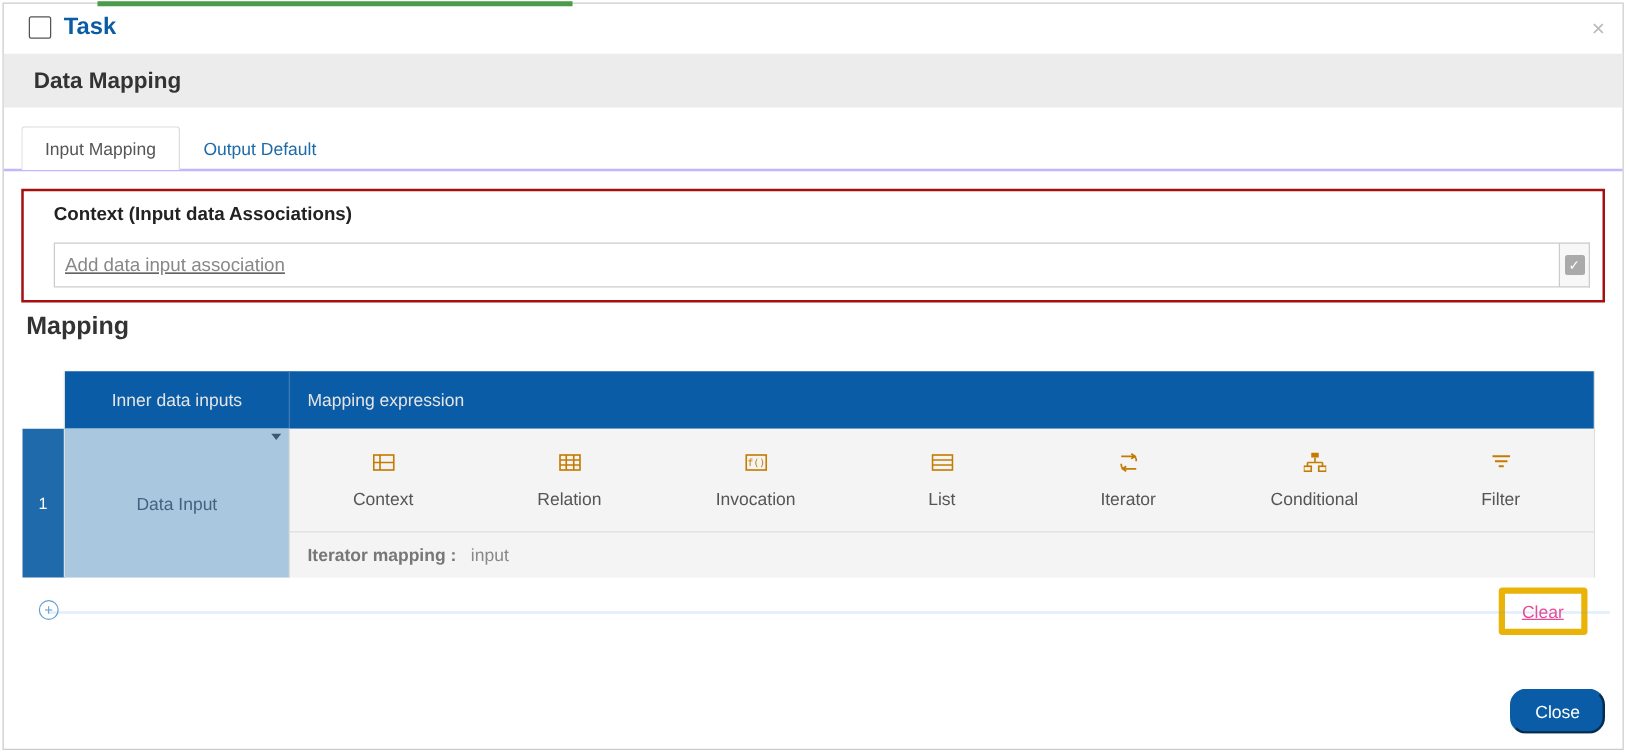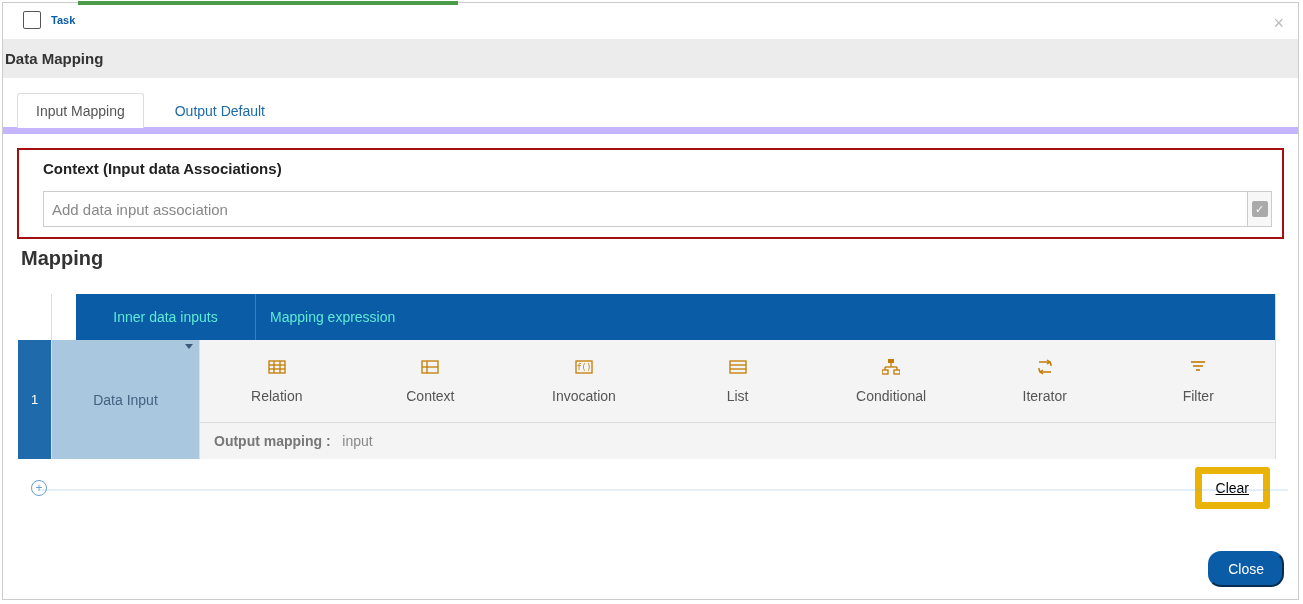--- a/index.html
+++ b/index.html
@@ -39,42 +39,42 @@
   .checkbox-outline {
     width: 18px;
     height: 18px;
     border: 1.5px solid #555;
     border-radius: 2px;
     margin-right: 10px;
   }
   .task-title {
     color: #0B5CA6;
     font-weight: 700;
-    font-size: 11px;
+    font-size: 19px;
   }
   .close-x {
     position: absolute;
     right: 14px;
     top: 10px;
     color: #bbb;
     font-size: 18px;
     cursor: pointer;
   }
   .section-banner {
     background: #ececec;
-    padding: 11px 2px;
+    padding: 11px 24px;
     font-weight: 700;
-    font-size: 15px;
+    font-size: 18px;
     color: #333;
   }
   .tabs {
     display: flex;
-    border-bottom: 7px solid #c4b5fd;
+    border-bottom: 2px solid #c4b5fd;
     padding: 14px 14px 0 14px;
-    gap: 12px;
+    gap: 0;
   }
   .tab {
     padding: 9px 18px;
     font-size: 14px;
     cursor: pointer;
     border: 1px solid transparent;
     border-bottom: none;
     border-top-left-radius: 3px;
     border-top-right-radius: 3px;
     position: relative;
@@ -107,20 +107,21 @@
     display: flex;
     align-items: stretch;
   }
   .assoc-input {
     flex: 1;
     border: 1px solid #ccc;
     padding: 8px 8px;
     font-size: 15px;
     color: #333;
     height: 36px;
+    text-decoration: underline;
   }
   .assoc-input::placeholder { color: #888; }
   .assoc-check {
     width: 24px;
     height: 36px;
     border: 1px solid #ccc;
     border-left: none;
     background: #f7f7f7;
     display: flex;
     align-items: center;
@@ -144,23 +145,22 @@
   }
   .mapping-table {
     margin-left: 34px;
     margin-right: 8px;
     border-left: 1px solid #ddd;
     border-right: 1px solid #ddd;
   }
   .mt-header {
     display: flex;
     background: #0B5CA6;
-    color: #5eead4;
+    color: #e5e5e5;
     height: 46px;
-    margin-left: 24px;
   }
   .mt-h1 {
     width: 180px;
     display: flex;
     align-items: center;
     justify-content: center;
     border-right: 1px solid #3d7cb5;
     font-size: 14px;
   }
   .mt-h2 {
@@ -184,21 +184,21 @@
     height: 100%;
     background: #1e6aab;
     color: #fff;
     display: flex;
     align-items: center;
     justify-content: center;
     font-size: 13px;
     border-right: 1px solid #ddd;
   }
   .mt-c1 {
-    width: 148px;
+    width: 180px;
     background: #a9c7de;
     display: flex;
     align-items: center;
     justify-content: center;
     color: #436280;
     font-size: 14px;
     position: relative;
     border-right: 1px solid #ddd;
   }
   .mt-c1-caret {
@@ -265,23 +265,23 @@
     display: flex;
     justify-content: flex-end;
     padding: 8px 14px 0 14px;
     gap: 8px;
   }
   .btn {
     padding: 6px 14px;
     font-size: 14px;
     border-radius: 3px;
     cursor: pointer;
-    border: 7px solid #eab308;
+    border: 5px solid #eab308;
     background: #fff;
-    color: #000000;
+    color: #ec4899;
     text-decoration: underline;
   }
   .footer {
     display: flex;
     justify-content: flex-end;
     padding: 10px 14px 12px 14px;
   }
   .btn-primary {
     background: #0B5CA6;
     border-color: #0B5CA6;
@@ -346,100 +346,100 @@
           <span>Data Input</span>
         </div>
         <div class="mt-c2">
           <div class="expr-row">
 
 
             <div class="expr-item">
               <div class="expr-icon">
                 <svg width="18" height="14" viewBox="0 0 18 14">
                     <rect x="1" y="1" width="16" height="12" fill="none" stroke="#c47b00" stroke-width="1.3"></rect>
+                    <line x1="1" y1="7" x2="17" y2="7" stroke="#c47b00" stroke-width="1.3"></line>
+                    <line x1="6" y1="1" x2="6" y2="13" stroke="#c47b00" stroke-width="1.3"></line>
+                  </svg>
+              </div>
+              <span>Context</span>
+            </div>
+
+            <div class="expr-item">
+              <div class="expr-icon">
+                <svg width="18" height="14" viewBox="0 0 18 14">
+                    <rect x="1" y="1" width="16" height="12" fill="none" stroke="#c47b00" stroke-width="1.3"></rect>
                     <line x1="1" y1="5" x2="17" y2="5" stroke="#c47b00" stroke-width="1.3"></line>
                     <line x1="1" y1="9" x2="17" y2="9" stroke="#c47b00" stroke-width="1.3"></line>
                     <line x1="6" y1="1" x2="6" y2="13" stroke="#c47b00" stroke-width="1.3"></line>
                     <line x1="12" y1="1" x2="12" y2="13" stroke="#c47b00" stroke-width="1.3"></line>
                   </svg>
               </div>
               <span>Relation</span>
             </div>
 
             <div class="expr-item">
               <div class="expr-icon">
                 <svg width="18" height="14" viewBox="0 0 18 14">
                     <rect x="1" y="1" width="16" height="12" fill="none" stroke="#c47b00" stroke-width="1.3"></rect>
-                    <line x1="1" y1="7" x2="17" y2="7" stroke="#c47b00" stroke-width="1.3"></line>
-                    <line x1="6" y1="1" x2="6" y2="13" stroke="#c47b00" stroke-width="1.3"></line>
-                  </svg>
-              </div>
-              <span>Context</span>
-            </div>
-
-            <div class="expr-item">
-              <div class="expr-icon">
-                <svg width="18" height="14" viewBox="0 0 18 14">
-                    <rect x="1" y="1" width="16" height="12" fill="none" stroke="#c47b00" stroke-width="1.3"></rect>
                     <text x="9" y="10" font-size="8" fill="#c47b00" text-anchor="middle" font-family="monospace">f()</text>
                   </svg>
               </div>
               <span>Invocation</span>
             </div>
 
             <div class="expr-item">
               <div class="expr-icon">
                 <svg width="18" height="14" viewBox="0 0 18 14">
                     <rect x="1" y="1" width="16" height="12" fill="none" stroke="#c47b00" stroke-width="1.3"></rect>
                     <line x1="1" y1="5" x2="17" y2="5" stroke="#c47b00" stroke-width="1.3"></line>
                     <line x1="1" y1="9" x2="17" y2="9" stroke="#c47b00" stroke-width="1.3"></line>
                   </svg>
               </div>
               <span>List</span>
+            </div>
+
+            <div class="expr-item">
+              <div class="expr-icon">
+                <svg width="18" height="16" viewBox="0 0 18 16">
+                    <path d="M3 3 h9 a3 3 0 0 1 3 3 v1 M15 13 h-9 a3 3 0 0 1 -3 -3 v-1" stroke="#c47b00" stroke-width="1.4" fill="none"></path>
+                    <path d="M11 1 l3 2 l-3 2 M7 15 l-3 -2 l3 -2" stroke="#c47b00" stroke-width="1.4" fill="none"></path>
+                  </svg>
+              </div>
+              <span>Iterator</span>
             </div>
 
             <div class="expr-item">
               <div class="expr-icon">
                 <svg width="18" height="16" viewBox="0 0 18 16">
                     <rect x="6" y="0" width="6" height="4" fill="#c47b00"></rect>
                     <line x1="9" y1="4" x2="9" y2="8" stroke="#c47b00" stroke-width="1.3"></line>
                     <line x1="3" y1="8" x2="15" y2="8" stroke="#c47b00" stroke-width="1.3"></line>
                     <line x1="3" y1="8" x2="3" y2="11" stroke="#c47b00" stroke-width="1.3"></line>
                     <line x1="15" y1="8" x2="15" y2="11" stroke="#c47b00" stroke-width="1.3"></line>
                     <rect x="0" y="11" width="6" height="4" fill="none" stroke="#c47b00" stroke-width="1.3"></rect>
                     <rect x="12" y="11" width="6" height="4" fill="none" stroke="#c47b00" stroke-width="1.3"></rect>
                   </svg>
               </div>
               <span>Conditional</span>
             </div>
 
             <div class="expr-item">
               <div class="expr-icon">
-                <svg width="18" height="16" viewBox="0 0 18 16">
-                    <path d="M3 3 h9 a3 3 0 0 1 3 3 v1 M15 13 h-9 a3 3 0 0 1 -3 -3 v-1" stroke="#c47b00" stroke-width="1.4" fill="none"></path>
-                    <path d="M11 1 l3 2 l-3 2 M7 15 l-3 -2 l3 -2" stroke="#c47b00" stroke-width="1.4" fill="none"></path>
-                  </svg>
-              </div>
-              <span>Iterator</span>
-            </div>
-
-            <div class="expr-item">
-              <div class="expr-icon">
                 <svg width="16" height="14" viewBox="0 0 16 14">
                     <line x1="1" y1="2" x2="15" y2="2" stroke="#c47b00" stroke-width="1.6"></line>
                     <line x1="3" y1="6" x2="13" y2="6" stroke="#c47b00" stroke-width="1.6"></line>
                     <line x1="6" y1="10" x2="10" y2="10" stroke="#c47b00" stroke-width="1.6"></line>
                   </svg>
               </div>
               <span>Filter</span>
             </div>
 
           </div>
           <div class="default-row">
-            <b>Output mapping :</b>
+            <b>Iterator mapping :</b>
             &nbsp;&nbsp;<span>input</span>
           </div>
         </div>
       </div>
     </div>
 
     <div class="btn-row">
       <button class="btn">Clear</button>
     </div>
 

